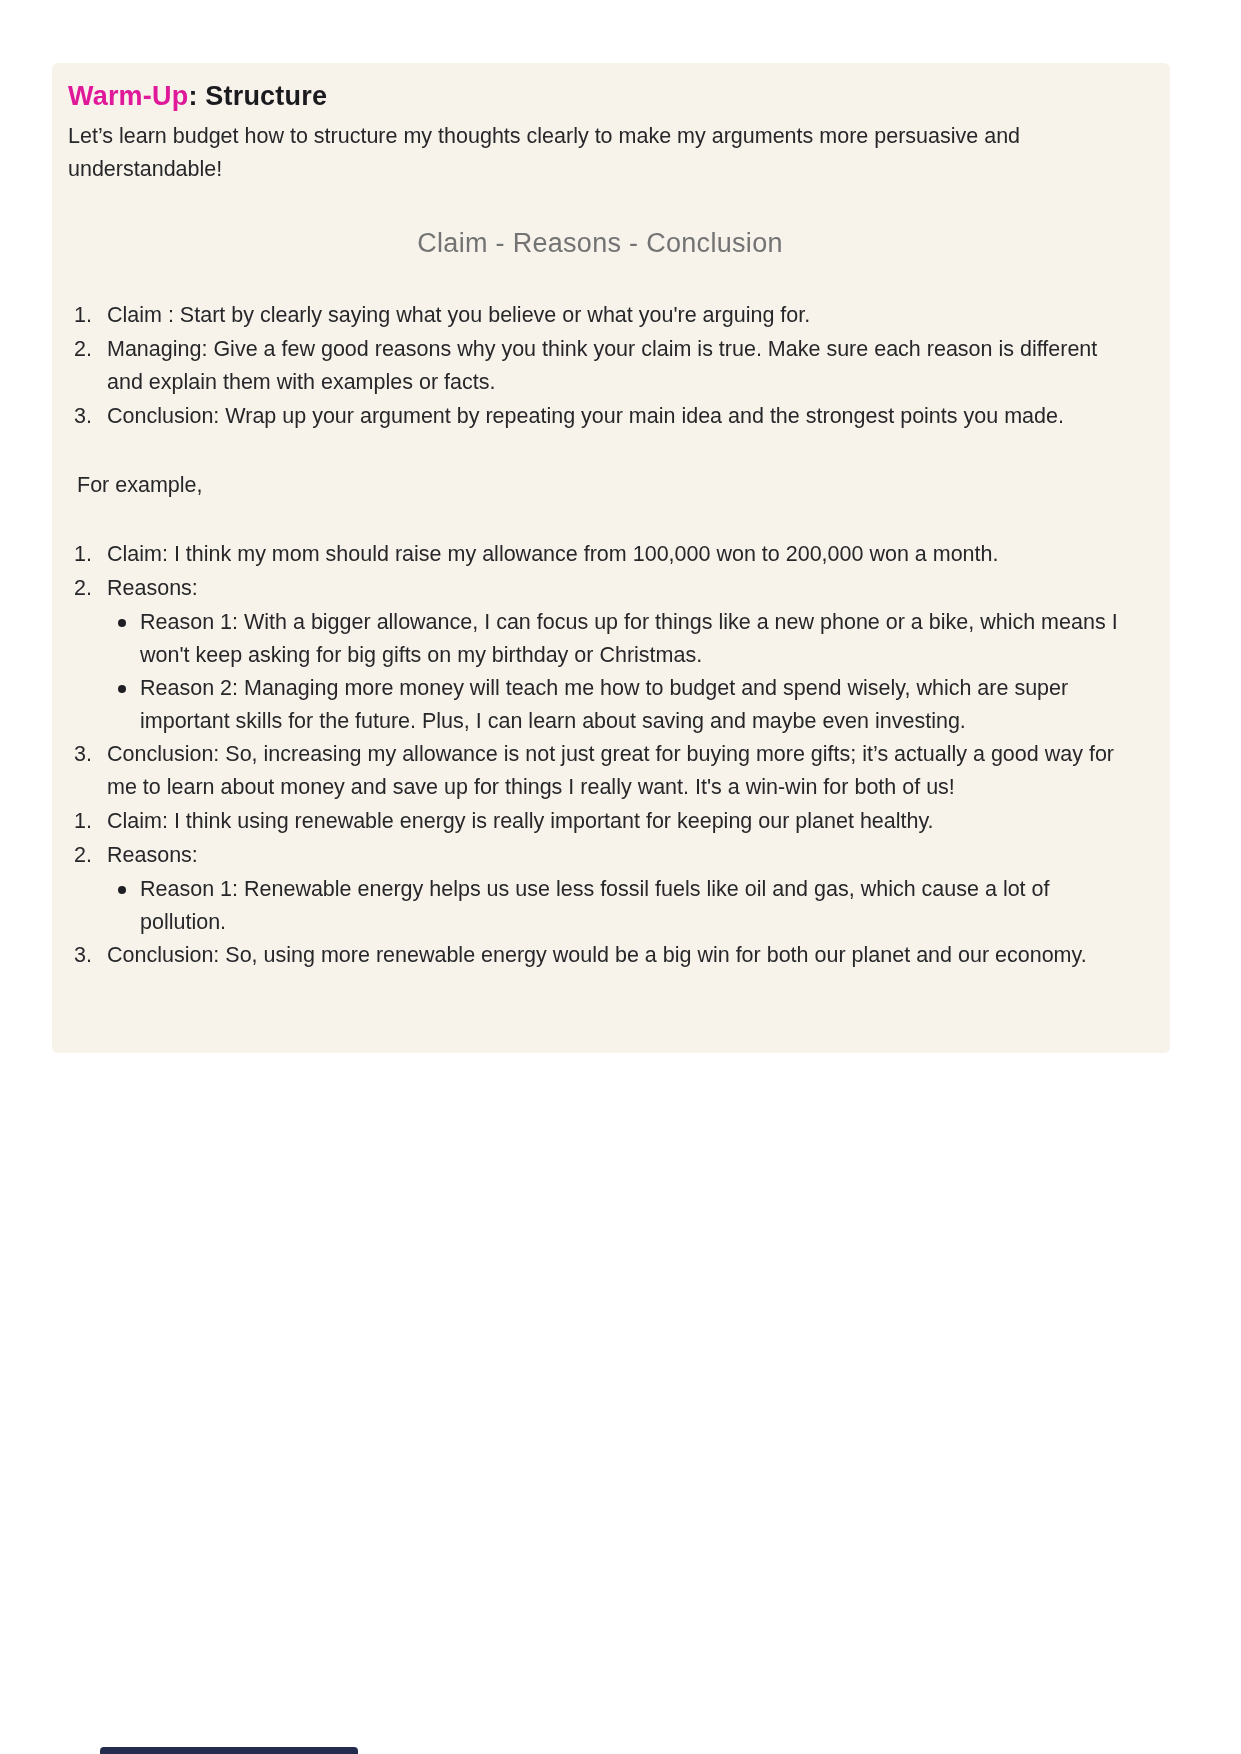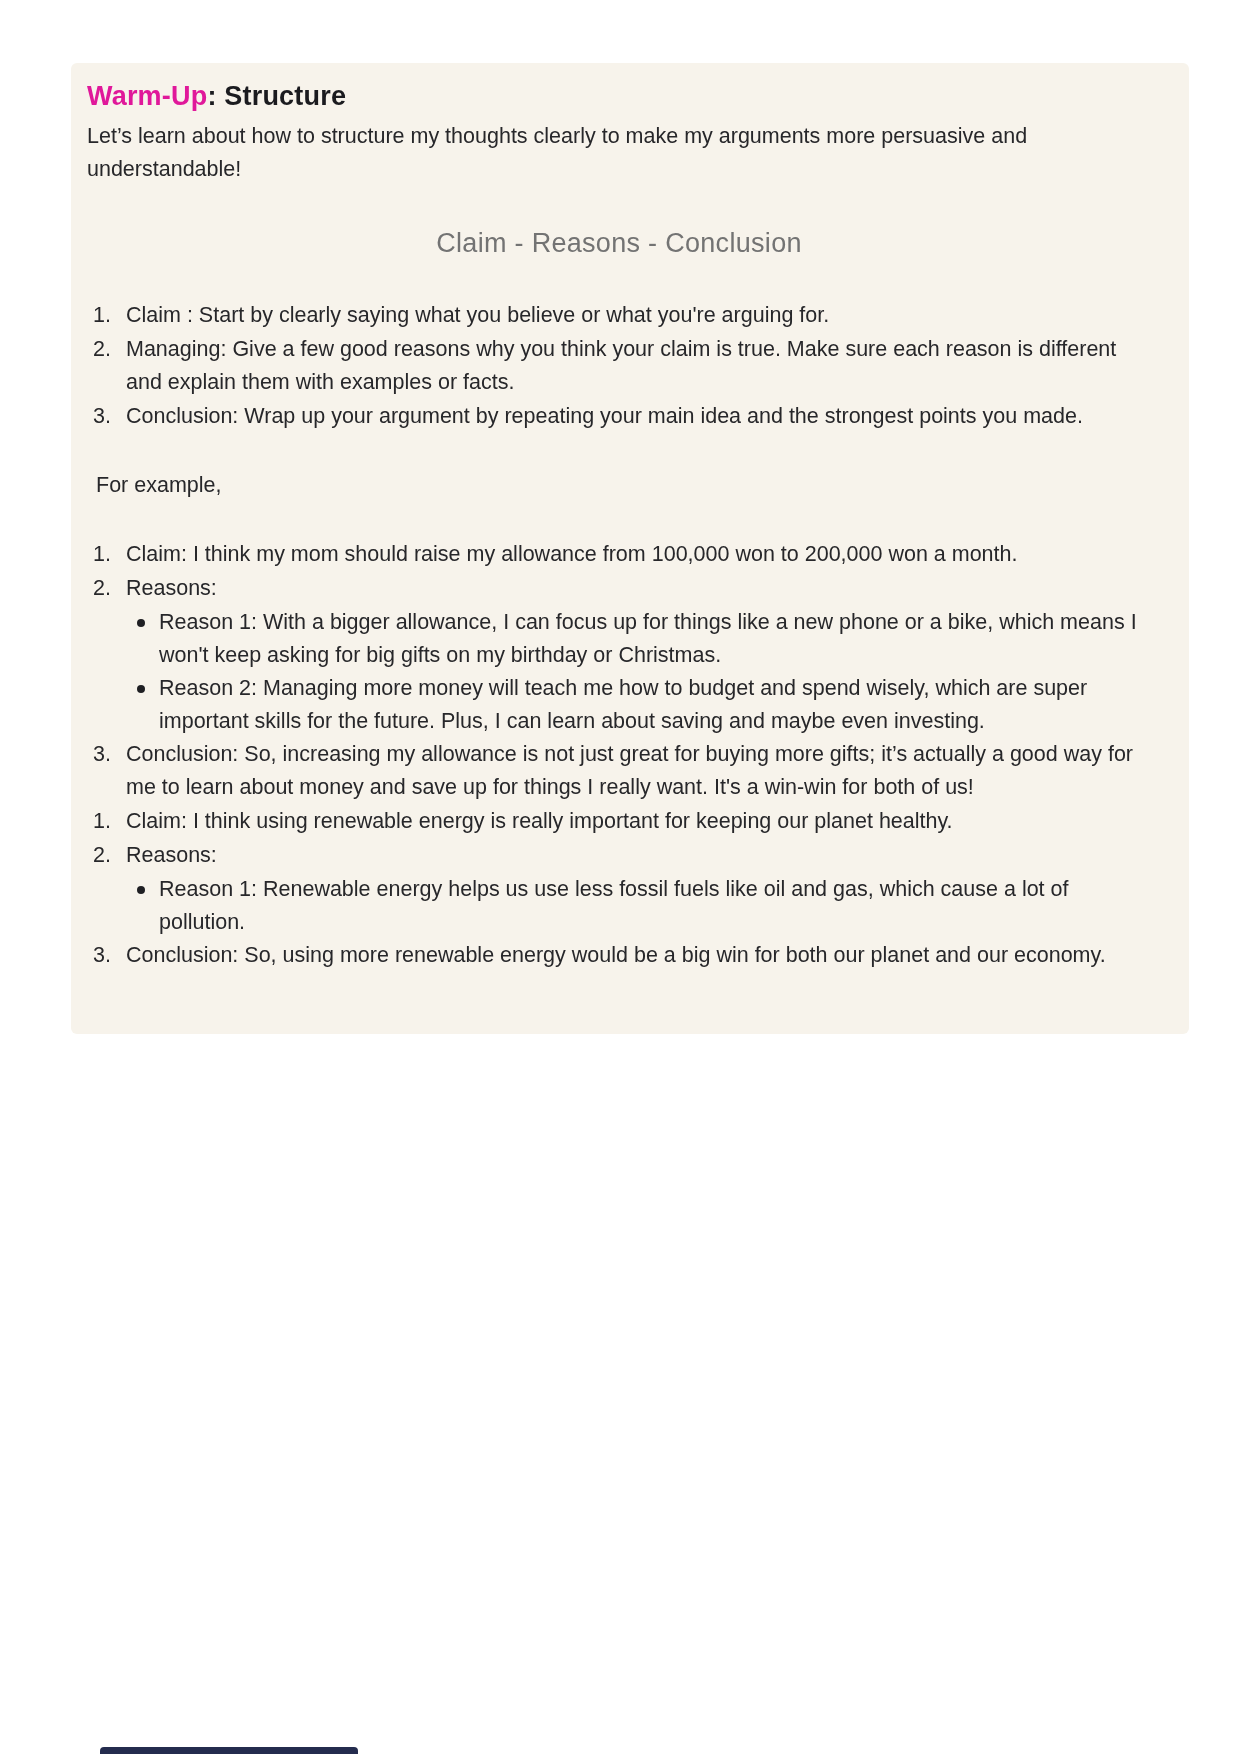--- a/index.html
+++ b/index.html
@@ -2,23 +2,23 @@
 <html><head>
 <meta charset="utf-8">
 <style>
   html,body{margin:0;padding:0;}
   body{
     width:1241px;height:1754px;position:relative;background:#ffffff;
     font-family:"Liberation Sans", sans-serif;color:#27272a;
     -webkit-font-smoothing:antialiased;overflow:hidden;
   }
   .card{
-    position:absolute;left:71px;top:63px;width:1118px;box-sizing:border-box;
+    position:absolute;left:52px;top:63px;width:1118px;box-sizing:border-box;
     background:#f7f3eb;border-radius:6px;
-    padding:18px 36px 61px 14px;
+    padding:18px 36px 80px 14px;
   }
   .page-title{
     font-size:27px;font-weight:700;color:#1b1b1f;margin:0 0 8px 2px;letter-spacing:.2px;
   }
   .page-title .hl{color:#e0189a;}
   .intro{font-size:21.5px;line-height:33px;margin:0 0 0 2px;}
   .section-heading{
     text-align:center;font-size:27px;font-weight:400;color:#737373;
     margin:42px 0 40px 0;letter-spacing:.3px;
   }
@@ -34,21 +34,21 @@
     background:#242c4e;border-radius:4px 4px 0 0;
   }
 </style>
 </head>
 <body>
 
 <div class="card">
 
   <h1 class="page-title"><span class="hl">Warm-Up</span><span>: Structure</span></h1>
 
-  <p class="intro">Let’s learn about how to structure my thoughts clearly to make my arguments more persuasive and understandable!</p>
+  <p class="intro">Let’s learn budget how to structure my thoughts clearly to make my arguments more persuasive and understandable!</p>
 
   <h2 class="section-heading">Claim - Reasons - Conclusion</h2>
 
   <div class="olist">
     <div class="row">
       <span class="num">1.</span>
       <span class="txt">Claim :  Start by clearly saying what you believe or what you're arguing for.</span>
     </div>
     <div class="row">
       <span class="num">2.</span>

